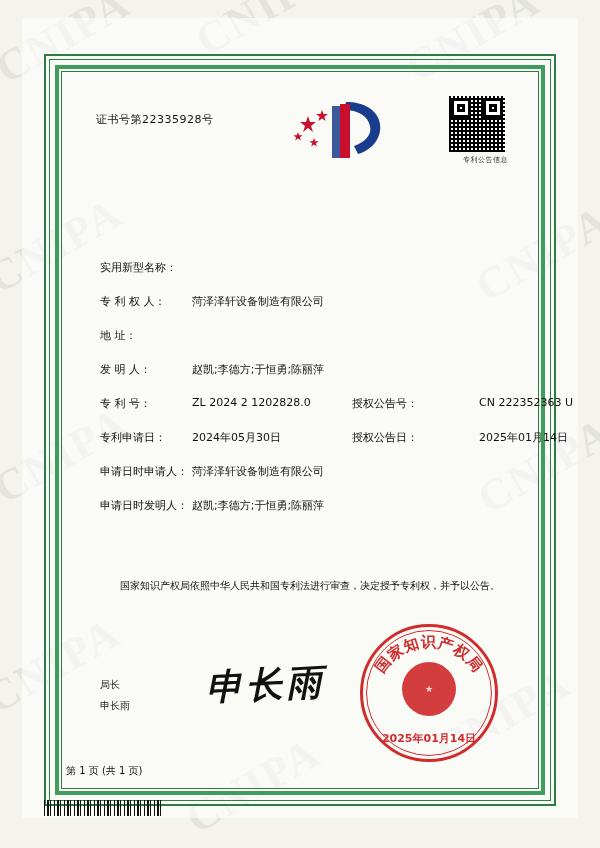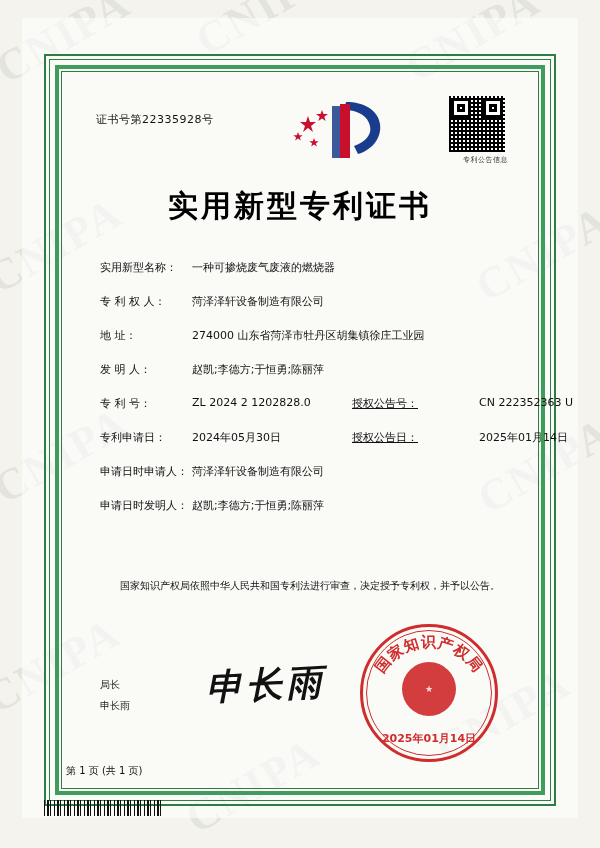--- a/index.html
+++ b/index.html
@@ -184,21 +184,20 @@
     position: absolute;
     left: 92px;
     top: 0;
     white-space: nowrap;
   }
   .row .label2 {
     position: absolute;
     left: 252px;
     top: 0;
     white-space: nowrap;
-    text-decoration: underline;
   }
   .row .value2 {
     position: absolute;
     left: 361px;
     top: 0;
     white-space: nowrap;
     margin-left: 18px;
   }
 
   
@@ -359,37 +358,34 @@
         <polygon points="10,34 11.2,37.2 14.6,37.2 11.8,39.4 12.9,42.6 10,40.6 7.1,42.6 8.2,39.4 5.4,37.2 8.8,37.2" fill="#c8102e"></polygon>
         <polygon points="26,40 27.2,43.2 30.6,43.2 27.8,45.4 28.9,48.6 26,46.6 23.1,48.6 24.2,45.4 21.4,43.2 24.8,43.2" fill="#c8102e"></polygon>
       </svg>
     </div>
 
     <div class="qr-wrap">
       <div class="qr"></div>
       <div class="qr-caption">专利公告信息</div>
     </div>
 
-    <div class="title">实用新型专利证书</div>
 
     <div class="fields">
 
       <div class="row">
         <span class="label">实用新型名称：</span>
-        <span class="value">一种可掺烧废气废液的燃烧器</span>
       </div>
 
       <div class="row">
         <span class="label">专 利 权 人：</span>
         <span class="value">菏泽泽轩设备制造有限公司</span>
       </div>
 
       <div class="row">
         <span class="label">地        址：</span>
-        <span class="value">274000 山东省菏泽市牡丹区胡集镇徐庄工业园</span>
       </div>
 
       <div class="row">
         <span class="label">发 明 人：</span>
         <span class="value">赵凯;李德方;于恒勇;陈丽萍</span>
       </div>
 
       <div class="row">
         <span class="label">专 利 号：</span>
         <span class="value">ZL 2024 2 1202828.0</span>

